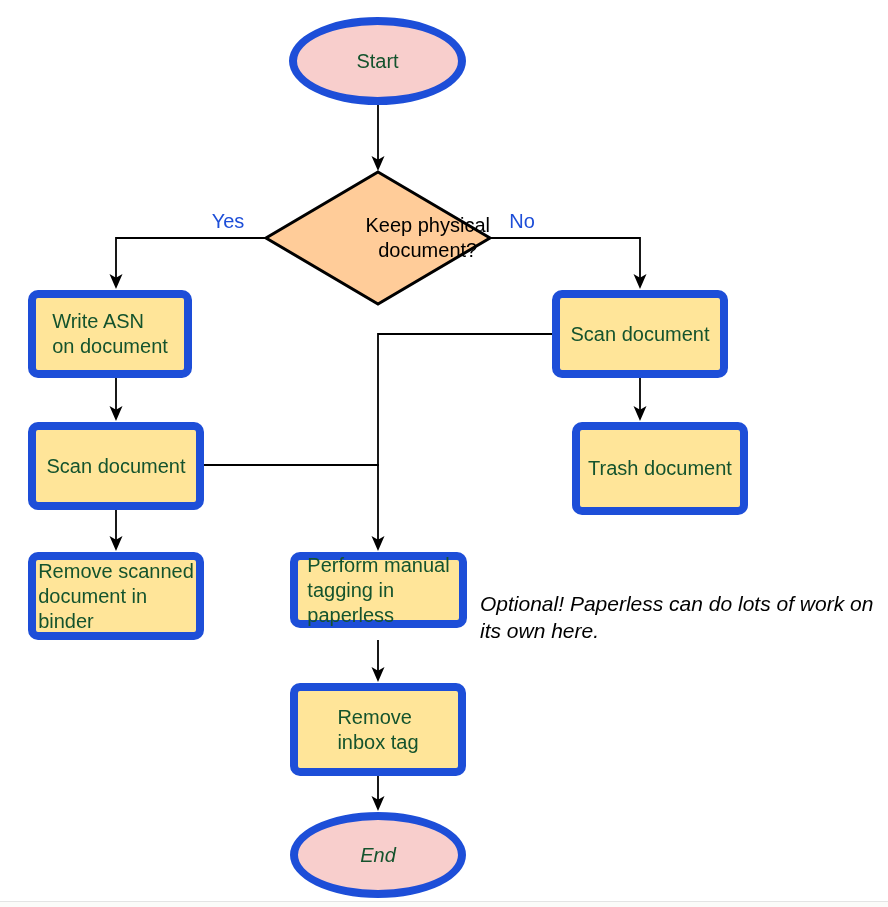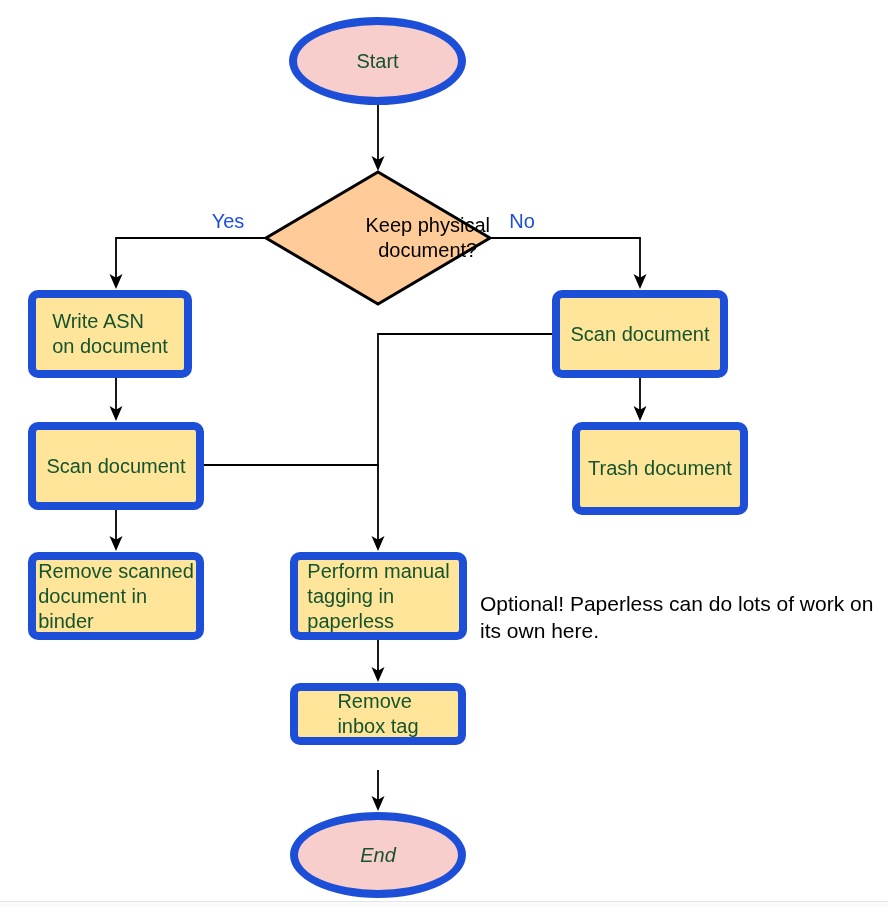--- a/index.html
+++ b/index.html
@@ -52,20 +52,21 @@
     color: #1d4ed8;
     background: #ffffff;
     padding: 0 2px;
   }
   .note {
     position: absolute;
     left: 480px;
     top: 590px;
     font-size: 21px;
     line-height: 27px;
+    font-style: italic;
     color: #000000;
     white-space: pre-line;
   }
   .bottom-edge {
     position: absolute;
     left: 0; right: 0;
     top: 901px;
     height: 6px;
     border-top: 1px solid #e4e4e4;
     background: #fbfbf9;
@@ -161,30 +162,30 @@
   </div>
 
   <div class="node process" style="left: 552px; top: 290px; width: 176px; height: 88px; background: rgb(255, 229, 153);">
     <span class="label">Scan document</span>
   </div>
 
   <div class="node process" style="left: 552px; top: 422px; width: 176px; height: 93px; background: rgb(255, 229, 153); margin-left: 20px;">
     <span class="label">Trash document</span>
   </div>
 
-  <div class="node process" style="left: 290px; top: 552px; width: 177px; height: 88px; background: rgb(255, 229, 153);">
+  <div class="node process" style="left: 290px; top: 552px; width: 177px; height: 76px; background: rgb(255, 229, 153);">
     <span class="label">Perform manual
 tagging in
 paperless</span>
   </div>
 
   <div class="note">Optional! Paperless can do lots of work on
 its own here.</div>
 
-  <div class="node process" style="left: 290px; top: 683px; width: 176px; height: 62px; background: rgb(255, 229, 153);">
+  <div class="node process" style="left: 290px; top: 683px; width: 176px; height: 93px; background: rgb(255, 229, 153);">
     <span class="label">Remove
 inbox tag</span>
   </div>
 
   <div class="node terminal" style="left: 290px; top: 812px; width: 176px; height: 86px; background: rgb(248, 206, 204); font-style: italic;">
     <span class="label">End</span>
   </div>
 
   <div class="bottom-edge"></div>
 </div>

